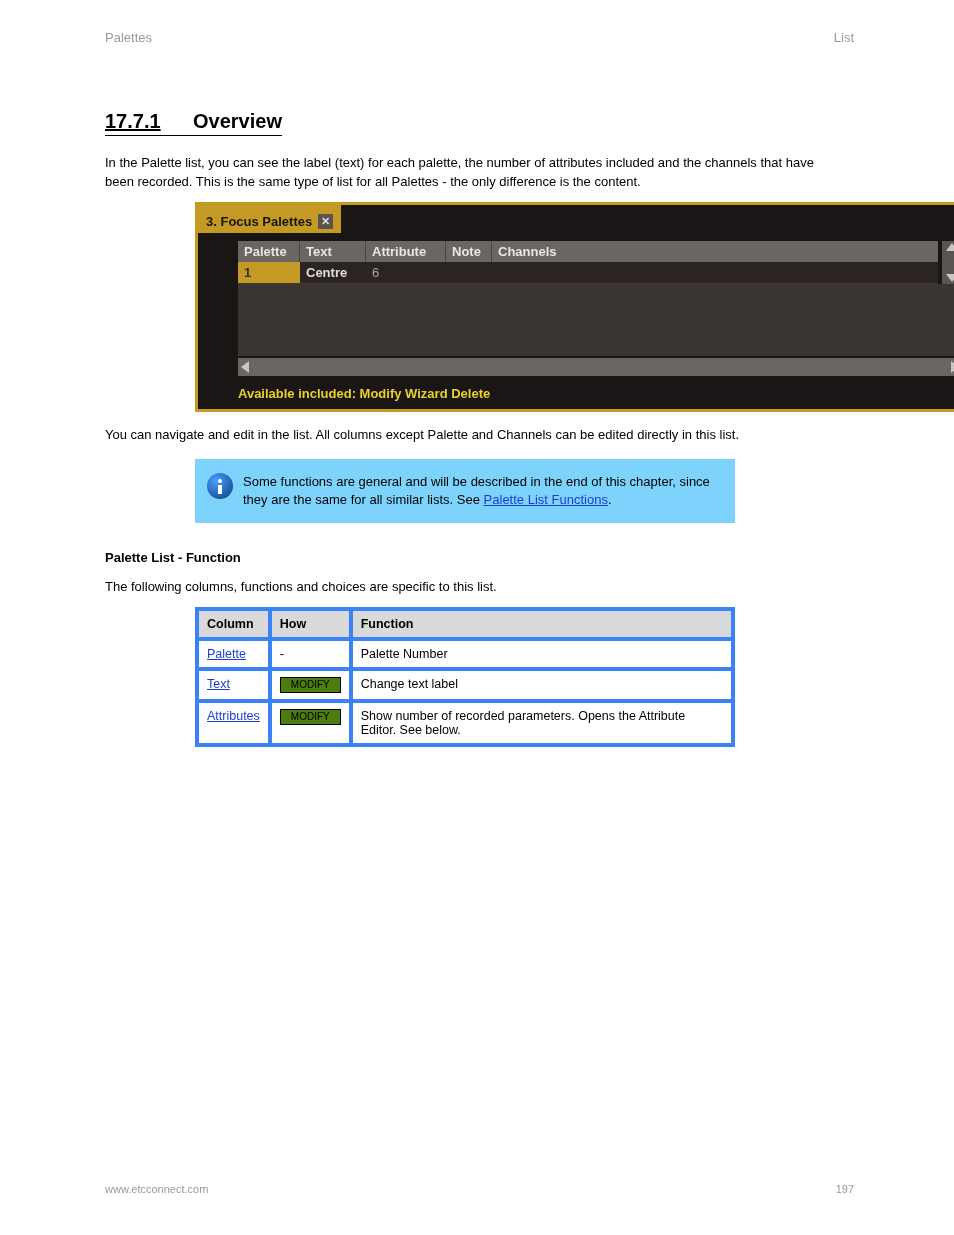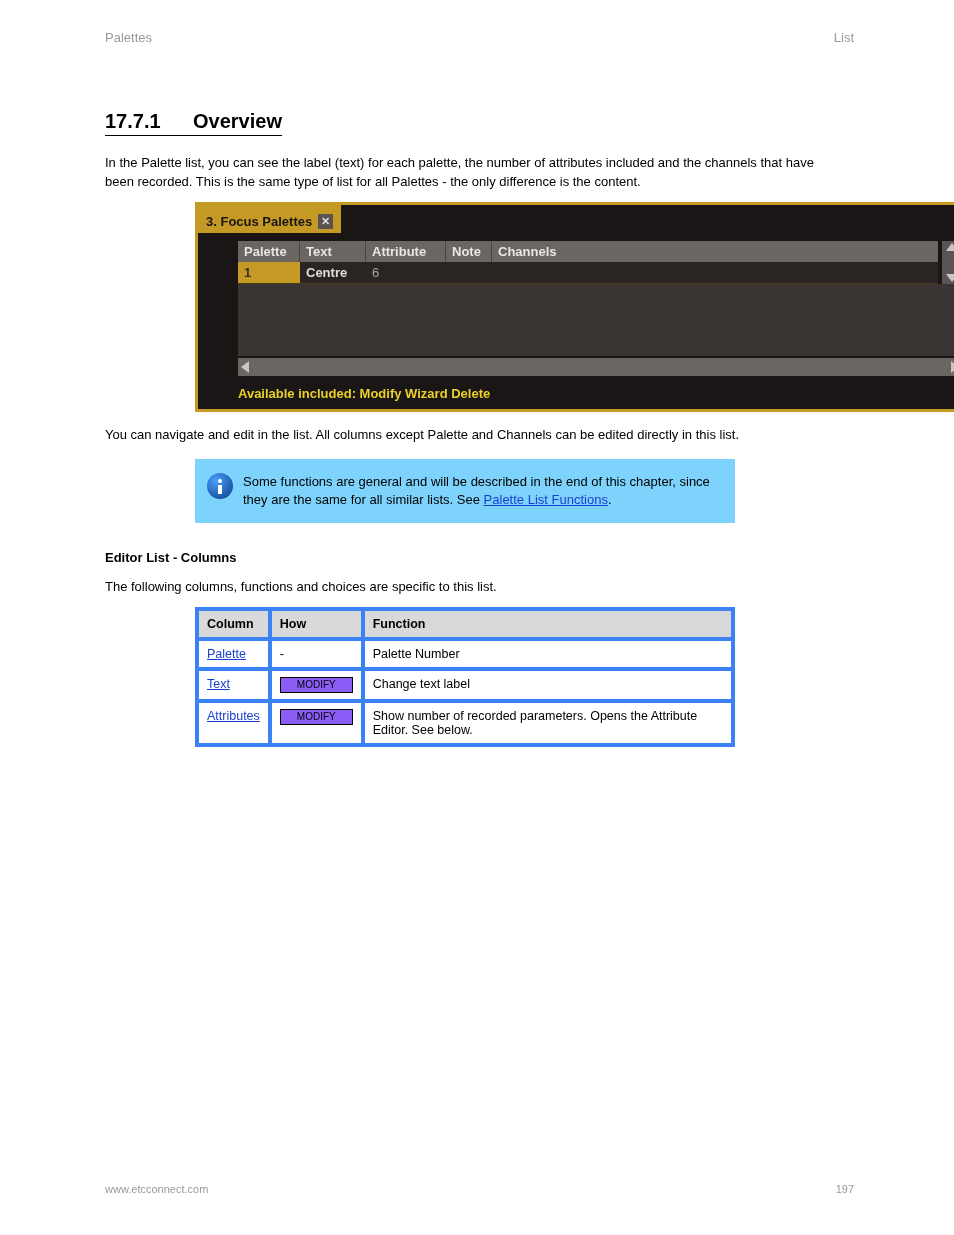--- a/index.html
+++ b/index.html
@@ -210,37 +210,37 @@
     font-weight: bold;
   }
   .underline-link {
     color: #1a3fcf;
     text-decoration: underline;
     cursor: pointer;
   }
   .keybox {
     display: inline-block;
     border: 1px solid #000;
-    padding: 0 16px;
+    padding: 0 10px;
     font-size: 10px;
     font-family: Arial, sans-serif;
-    background: #8b5cf6;
+    background: #4d7c0f;
     line-height: 14px;
   }
   .footer-region {
     position: absolute;
     bottom: 40px;
     left: 105px;
     right: 100px;
     font-size: 11px;
     color: #999;
   }
   .footer-left { float: left; }
   .footer-right { float: right; }
-  .section-num { display: inline-block; width: 88px; }
+  .section-num { display: inline-block; width: 88px; text-decoration: underline; }
 </style>
 </head>
 <body>
 <div class="page">
 
 <div class="header-region">
   <span class="header-left">Palettes</span>
   <span class="header-right">List</span>
 </div>
 
@@ -292,21 +292,21 @@
 
   <p class="below-screenshot indent">You can navigate and edit in the list. All columns except Palette and Channels can be edited directly in this list.</p>
 
   <div class="callout">
     <div class="callout-icon"></div>
     <div>
       <span>Some functions are general and will be described in the end of this chapter, since they are the same for all similar lists. See </span><a href="#" class="link">Palette List Functions</a><span>.</span>
     </div>
   </div>
 
-  <p class="body-text indent" style="margin-top:26px; font-weight:bold;">Editor List - Columns</p>
+  <p class="body-text indent" style="margin-top:26px; font-weight:bold;">Palette List - Function</p>
   <p class="body-text indent">The following columns, functions and choices are specific to this list.</p>
 
   <table class="cols-table">
     <thead>
       <tr>
         <th>Column</th>
         <th>How</th>
         <th>Function</th>
       </tr>
     </thead>

